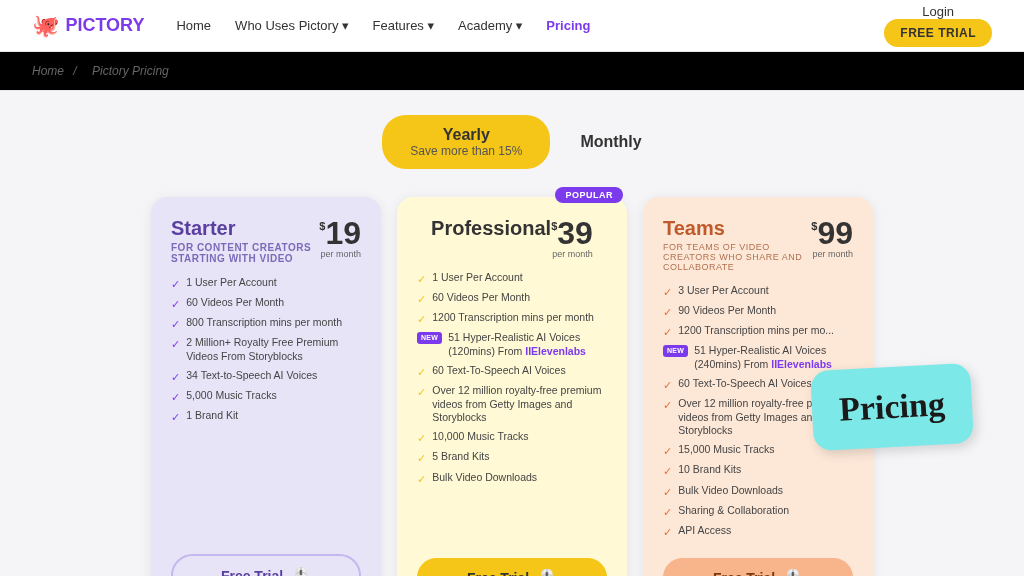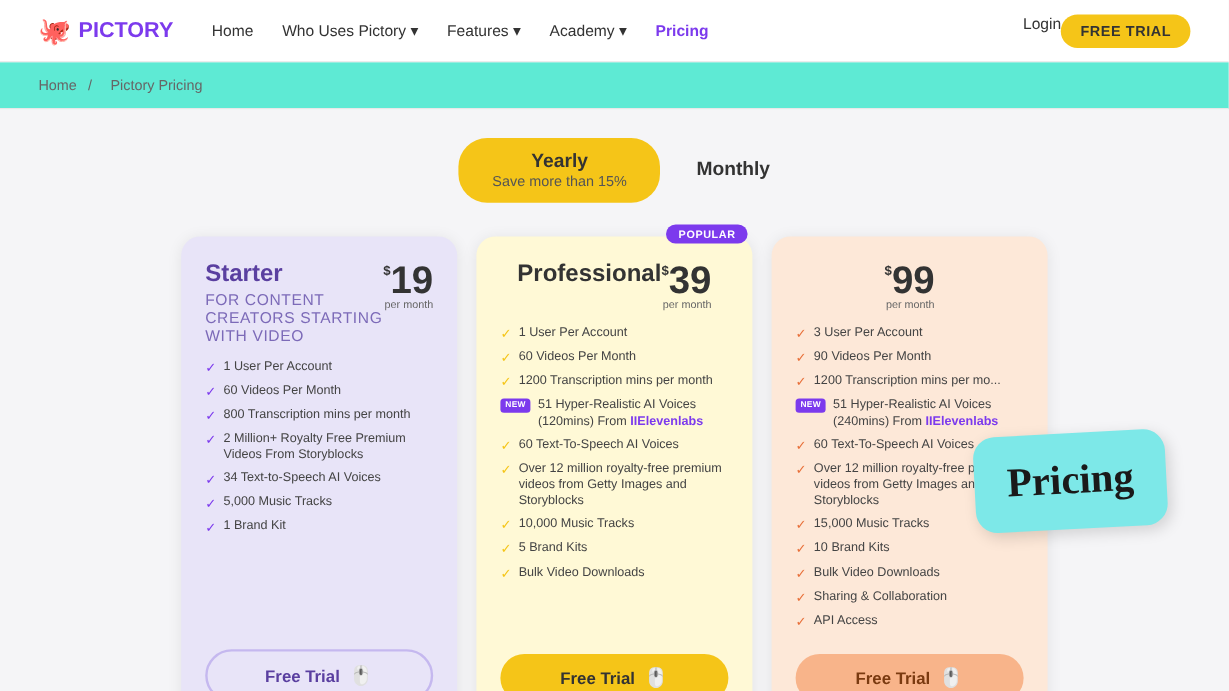--- a/index.html
+++ b/index.html
@@ -46,45 +46,48 @@
       display: flex;
       align-items: center;
       gap: 4px;
     }
     .nav-links a.active {
       color: #7c3aed;
       font-weight: 600;
     }
     .nav-right {
       display: flex;
+      align-items: center;
+      flex-direction: column;
     }
     .nav-login {
       font-size: 13px;
       color: #333;
       text-decoration: none;
     }
     .btn-free-trial-nav {
       background: #f5c518;
       color: #333;
       border: none;
       border-radius: 20px;
       padding: 7px 16px;
       font-size: 12px;
       font-weight: 700;
       cursor: pointer;
       letter-spacing: 0.5px;
     }
 
     
     .breadcrumb {
-      background: #5eead4;
+      background: #000000;
       padding: 12px 32px;
       font-size: 12px;
       color: #666;
       border-bottom: 1px solid #e8e8e8;
+      font-style: italic;
     }
     .breadcrumb a { color: #666; text-decoration: none; }
     .breadcrumb span { margin: 0 6px; }
 
     
     .main {
       padding: 24px 32px;
       background: #f5f5f7;
     }
 
@@ -149,24 +152,25 @@
     .card-starter {
       background: #e8e4f8;
     }
     .card-starter .card-title {
       color: #5a3fa0;
       font-size: 20px;
       font-weight: 700;
     }
     .card-starter .card-subtitle {
       color: #7c6ab8;
-      font-size: 13px;
+      font-size: 10px;
       text-transform: uppercase;
       letter-spacing: 0.5px;
       margin-top: 2px;
+      font-weight: bold;
     }
 
     
     .card-professional {
       background: #fff9d6;
     }
     .card-professional .card-title {
       color: #333;
       font-size: 20px;
       font-weight: 700;
@@ -472,20 +476,24 @@
           </li>
       </ul>
       <button class="btn-free-trial-card">
         <span>Free Trial</span>
         <span class="cursor-emoji">🖱️</span>
       </button>
     </div>
 
     <div class="card card-teams">
       <div class="card-header">
+        <div class="card-info">
+          <div class="card-title">Teams</div>
+          <div class="card-subtitle">FOR TEAMS OF VIDEO CREATORS WHO SHARE AND COLLABORATE</div>
+        </div>
         <div class="price-block">
           <span class="price-dollar">$</span><span class="price-amount">99</span>
           <span class="price-period">per month</span>
         </div>
       </div>
       <ul class="features-list">
         <li>
             <span class="check-icon">✓</span>
             <span>3 User Per Account</span>
           </li>

